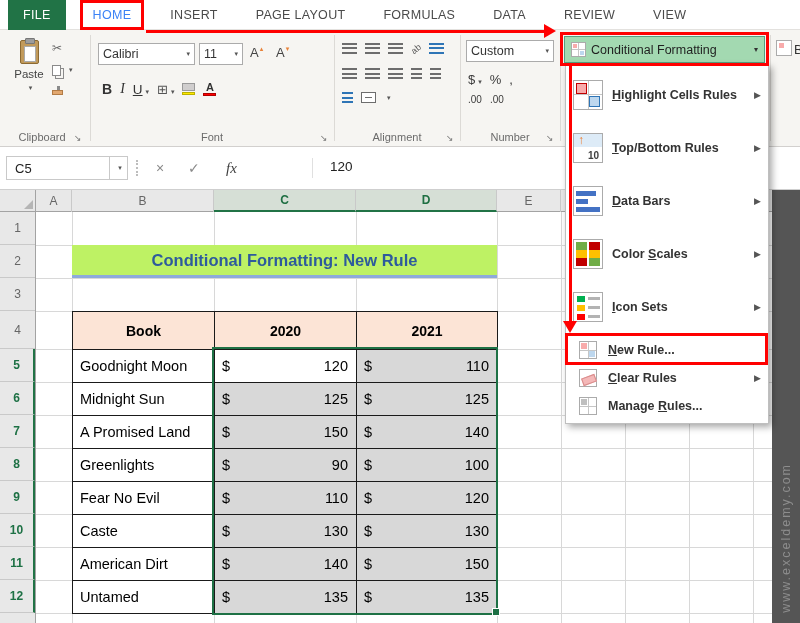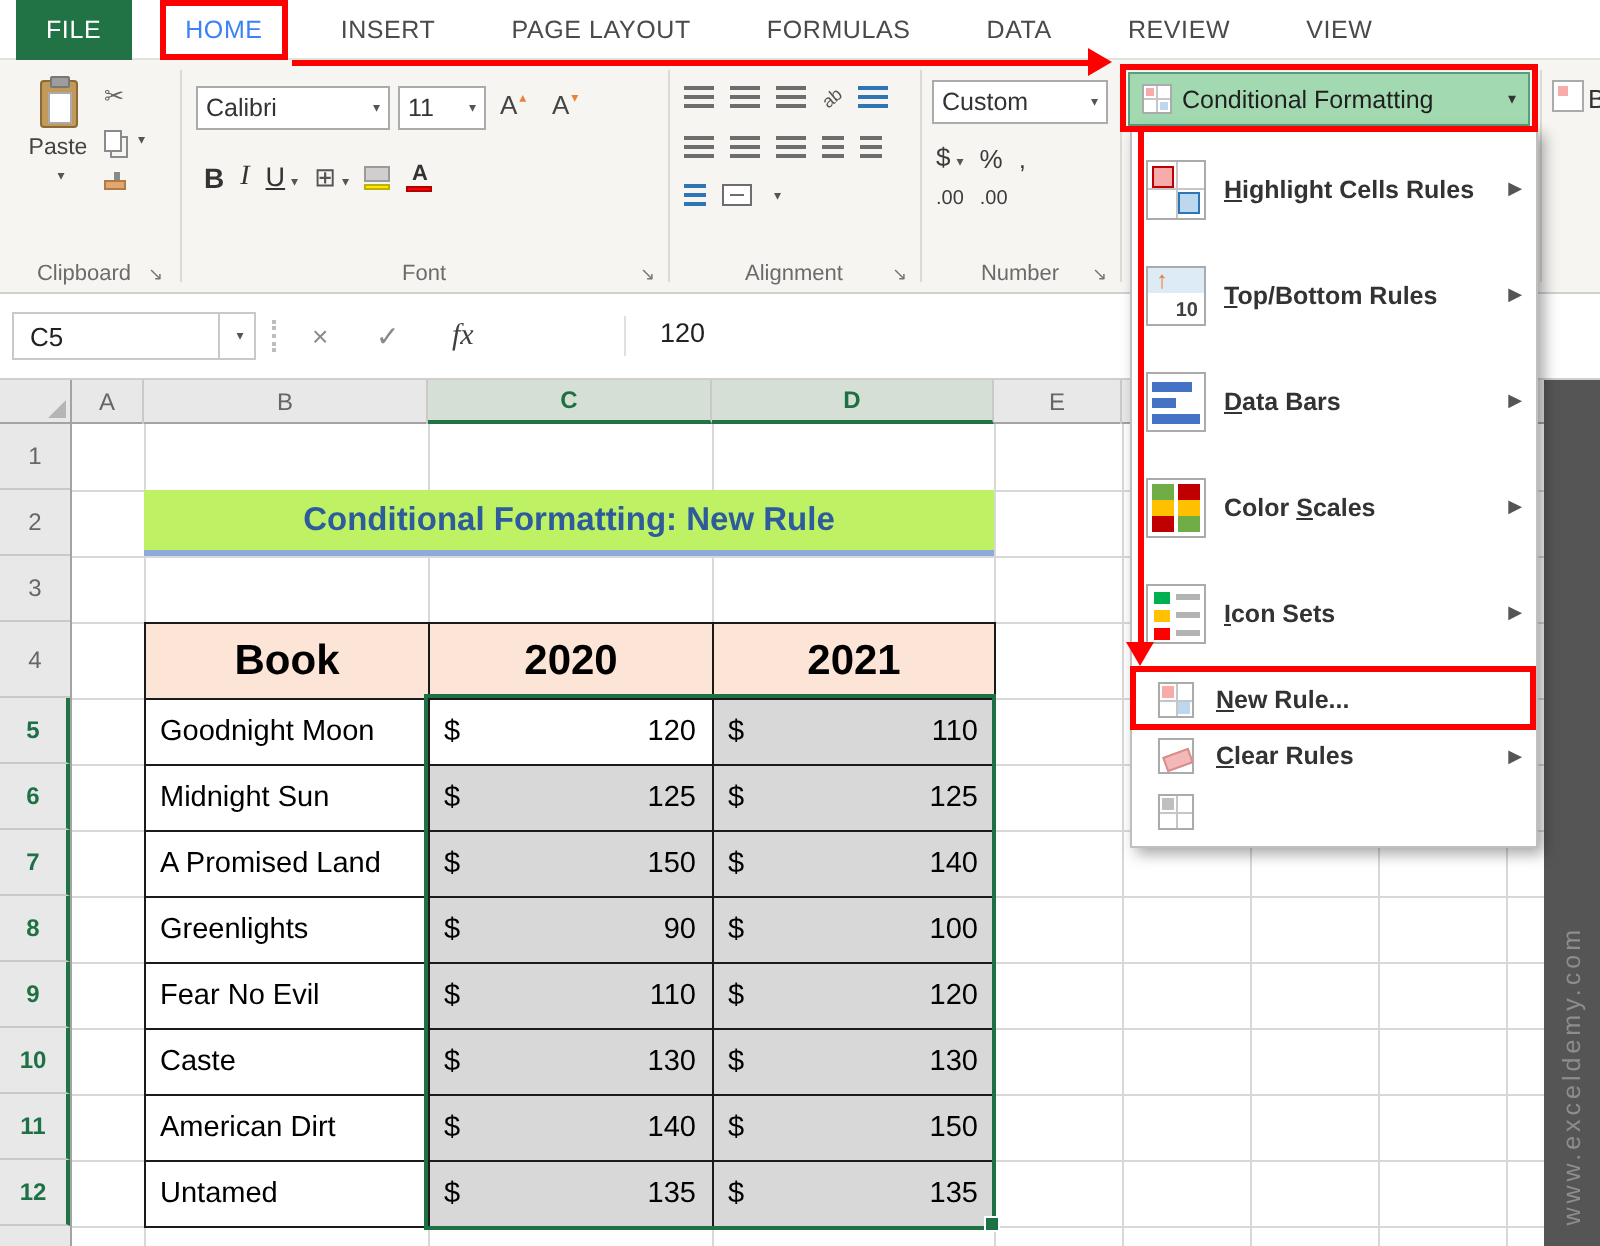--- a/index.html
+++ b/index.html
@@ -101,21 +101,21 @@
   .title-cell{position:absolute;left:72px;top:55px;width:425px;height:33px;background:#bef264;border-bottom:3px solid #8EAADB;
               display:flex;align-items:center;justify-content:center;font-size:16.5px;font-weight:700;color:#2E5B9C;z-index:2;}
 
   .book-table{position:absolute;left:72px;top:121px;width:426px;border-left:1px solid #1a1a1a;border-top:1px solid #1a1a1a;z-index:2;background:#fff;}
   .t-row{display:flex;height:33px;}
   .t-row.t-head{height:38px;}
   .cell{border-right:1px solid #1a1a1a;border-bottom:1px solid #1a1a1a;display:flex;align-items:center;font-size:14.5px;color:#000;flex:0 0 auto;}
   .cell-b{width:142px;padding-left:7px;background:#fff;}
   .cell-c{width:142px;}
   .cell-d{width:141px;}
-  .t-head .cell{justify-content:center;font-weight:700;font-size:21px;background:#FCE4D6;padding:0;}
+  .t-head .cell{justify-content:center;font-weight:700;font-size:14px;background:#FCE4D6;padding:0;}
   .cell.num{justify-content:space-between;padding:0 8px 0 7px;background:#D8D8D8;}
   .t-body div.t-row:nth-of-type(1) .cell-c{background:#fff;}
 
   .sel-border{position:absolute;left:212px;top:157px;width:286px;height:268px;border:2px solid #1E7145;z-index:3;pointer-events:none;}
   .fill-handle{position:absolute;left:492px;top:418px;width:8px;height:8px;background:#1E7145;border:1px solid #fff;z-index:4;}
 
   .strip{position:absolute;left:772px;top:0;width:28px;height:433px;background:#555;z-index:5;display:flex;align-items:center;justify-content:flex-end;flex-direction:column;padding-bottom:10px;}
   .wmark{writing-mode:vertical-rl;transform:rotate(180deg);font-size:12.5px;color:#8D8D8D;letter-spacing:2px;white-space:nowrap;}
 
   
@@ -526,20 +526,21 @@
         </div>
 
         <div class="mi small">
           <span class="mic-s ic-clearrules"></span>
           <span class="mlabel"><span></span><u>C</u><span>lear Rules</span></span>
           <span class="marr">▶</span>
         </div>
 
         <div class="mi small">
           <span class="mic-s ic-managerules"></span>
+          <span class="mlabel"><span>Manage </span><u>R</u><span>ules...</span></span>
 
         </div>
       </div>
   </div>
 
   <div class="red-box box-cf"></div>
   <div class="red-box box-newrule"></div>
   <div class="arr arr-h"></div>
   <div class="arr-h-head"></div>
   <div class="arr arr-v"></div>

